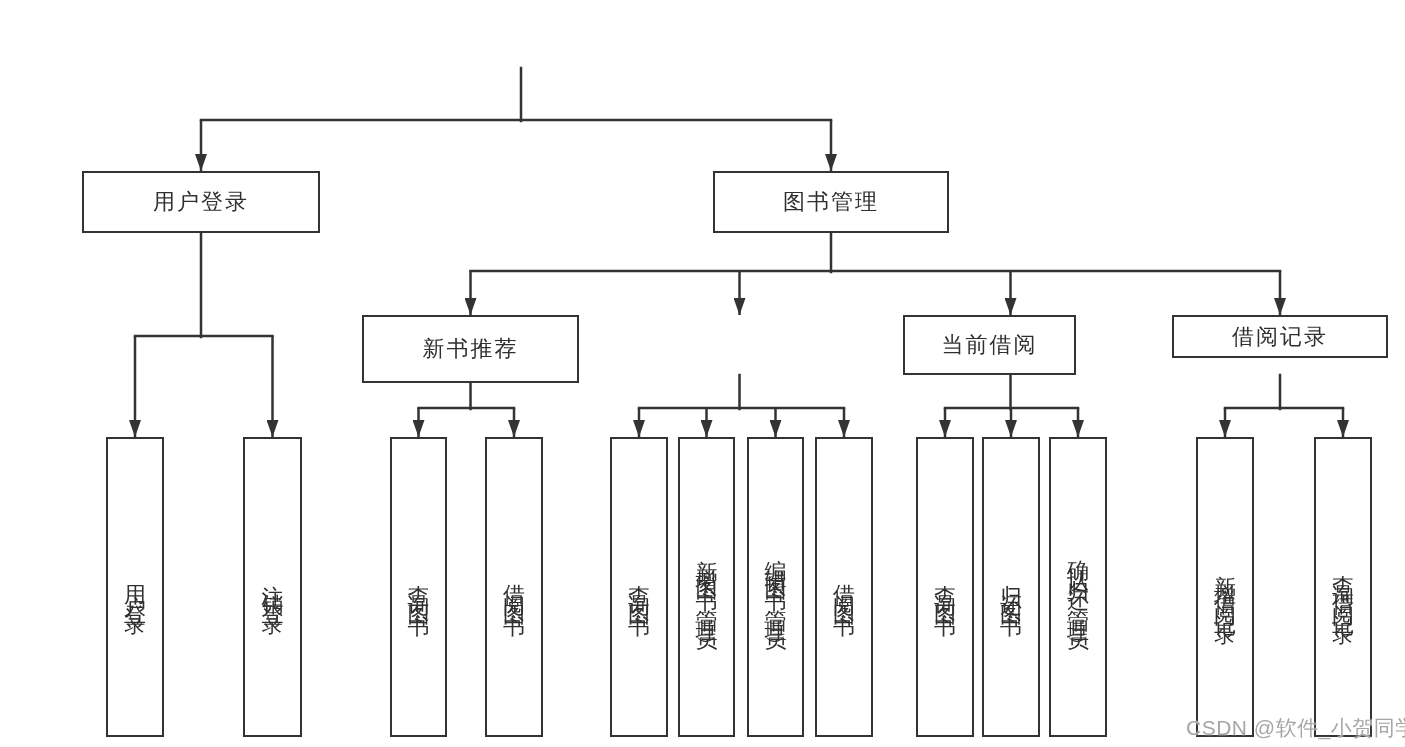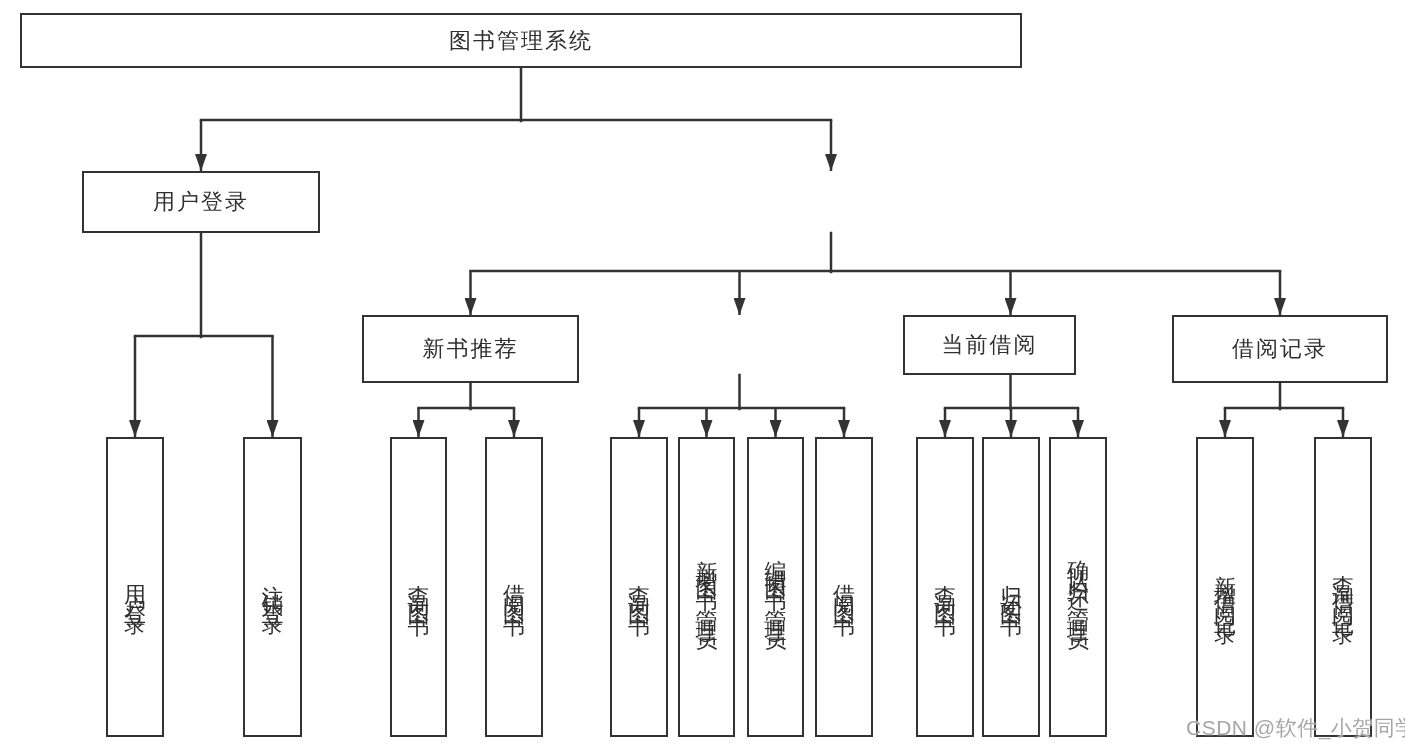--- a/index.html
+++ b/index.html
@@ -59,35 +59,35 @@
     <path d="M706.5 408 V437" fill="none" stroke="#333333" stroke-width="2.5" marker-end="url(#arrow)"></path>
     <path d="M775.5 408 V437" fill="none" stroke="#333333" stroke-width="2.5" marker-end="url(#arrow)"></path>
     <path d="M844 408 V437" fill="none" stroke="#333333" stroke-width="2.5" marker-end="url(#arrow)"></path>
     <path d="M945 408 V437" fill="none" stroke="#333333" stroke-width="2.5" marker-end="url(#arrow)"></path>
     <path d="M1011 408 V437" fill="none" stroke="#333333" stroke-width="2.5" marker-end="url(#arrow)"></path>
     <path d="M1078 408 V437" fill="none" stroke="#333333" stroke-width="2.5" marker-end="url(#arrow)"></path>
     <path d="M1225 408 V437" fill="none" stroke="#333333" stroke-width="2.5" marker-end="url(#arrow)"></path>
     <path d="M1343 408 V437" fill="none" stroke="#333333" stroke-width="2.5" marker-end="url(#arrow)"></path>
   </svg>
 
-  <div class="node h-node" style="left:20px;top:13px;width:1002px;height:55px">
-    <span>图书管理系统</span>
-  </div>
 
   <div class="node h-node" style="left:82px;top:171px;width:238px;height:62px">
     <span>用户登录</span>
+  </div>
+  <div class="node h-node" style="left:713px;top:171px;width:236px;height:62px">
+    <span>图书管理</span>
   </div>
 
   <div class="node h-node" style="left:362px;top:315px;width:217px;height:68px">
     <span>新书推荐</span>
   </div>
   <div class="node h-node" style="left:903px;top:315px;width:173px;height:60px">
     <span>当前借阅</span>
   </div>
-  <div class="node h-node" style="left:1172px;top:315px;width:216px;height:68px">
+  <div class="node h-node" style="left:1172px;top:315px;width:216px;height:43px">
     <span>借阅记录</span>
   </div>
 
   <div class="node v-node" style="left:106px;top:437px;width:58px;height:300px">
     <span class="v-text">用户登录</span>
   </div>
   <div class="node v-node" style="left:243px;top:437px;width:59px;height:300px">
     <span class="v-text">注销登录</span>
   </div>
 

